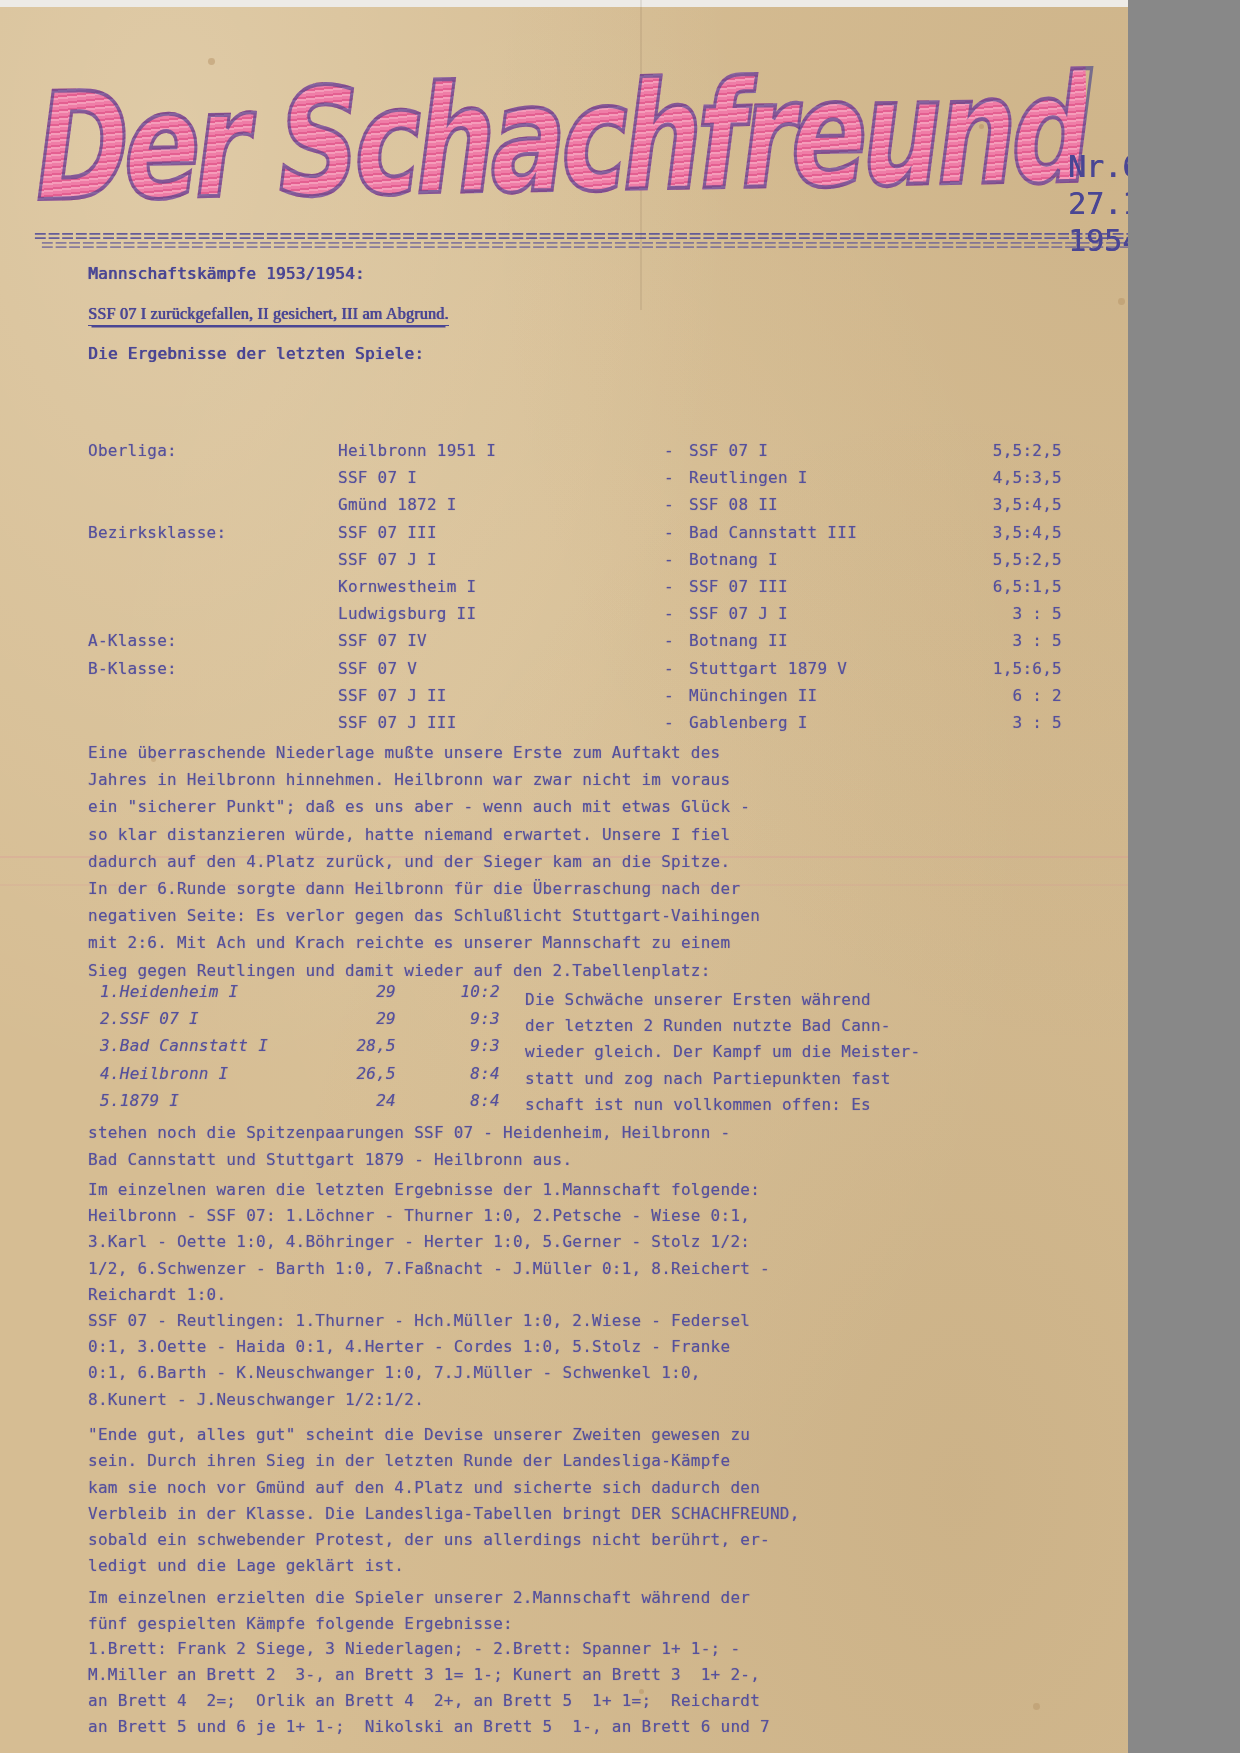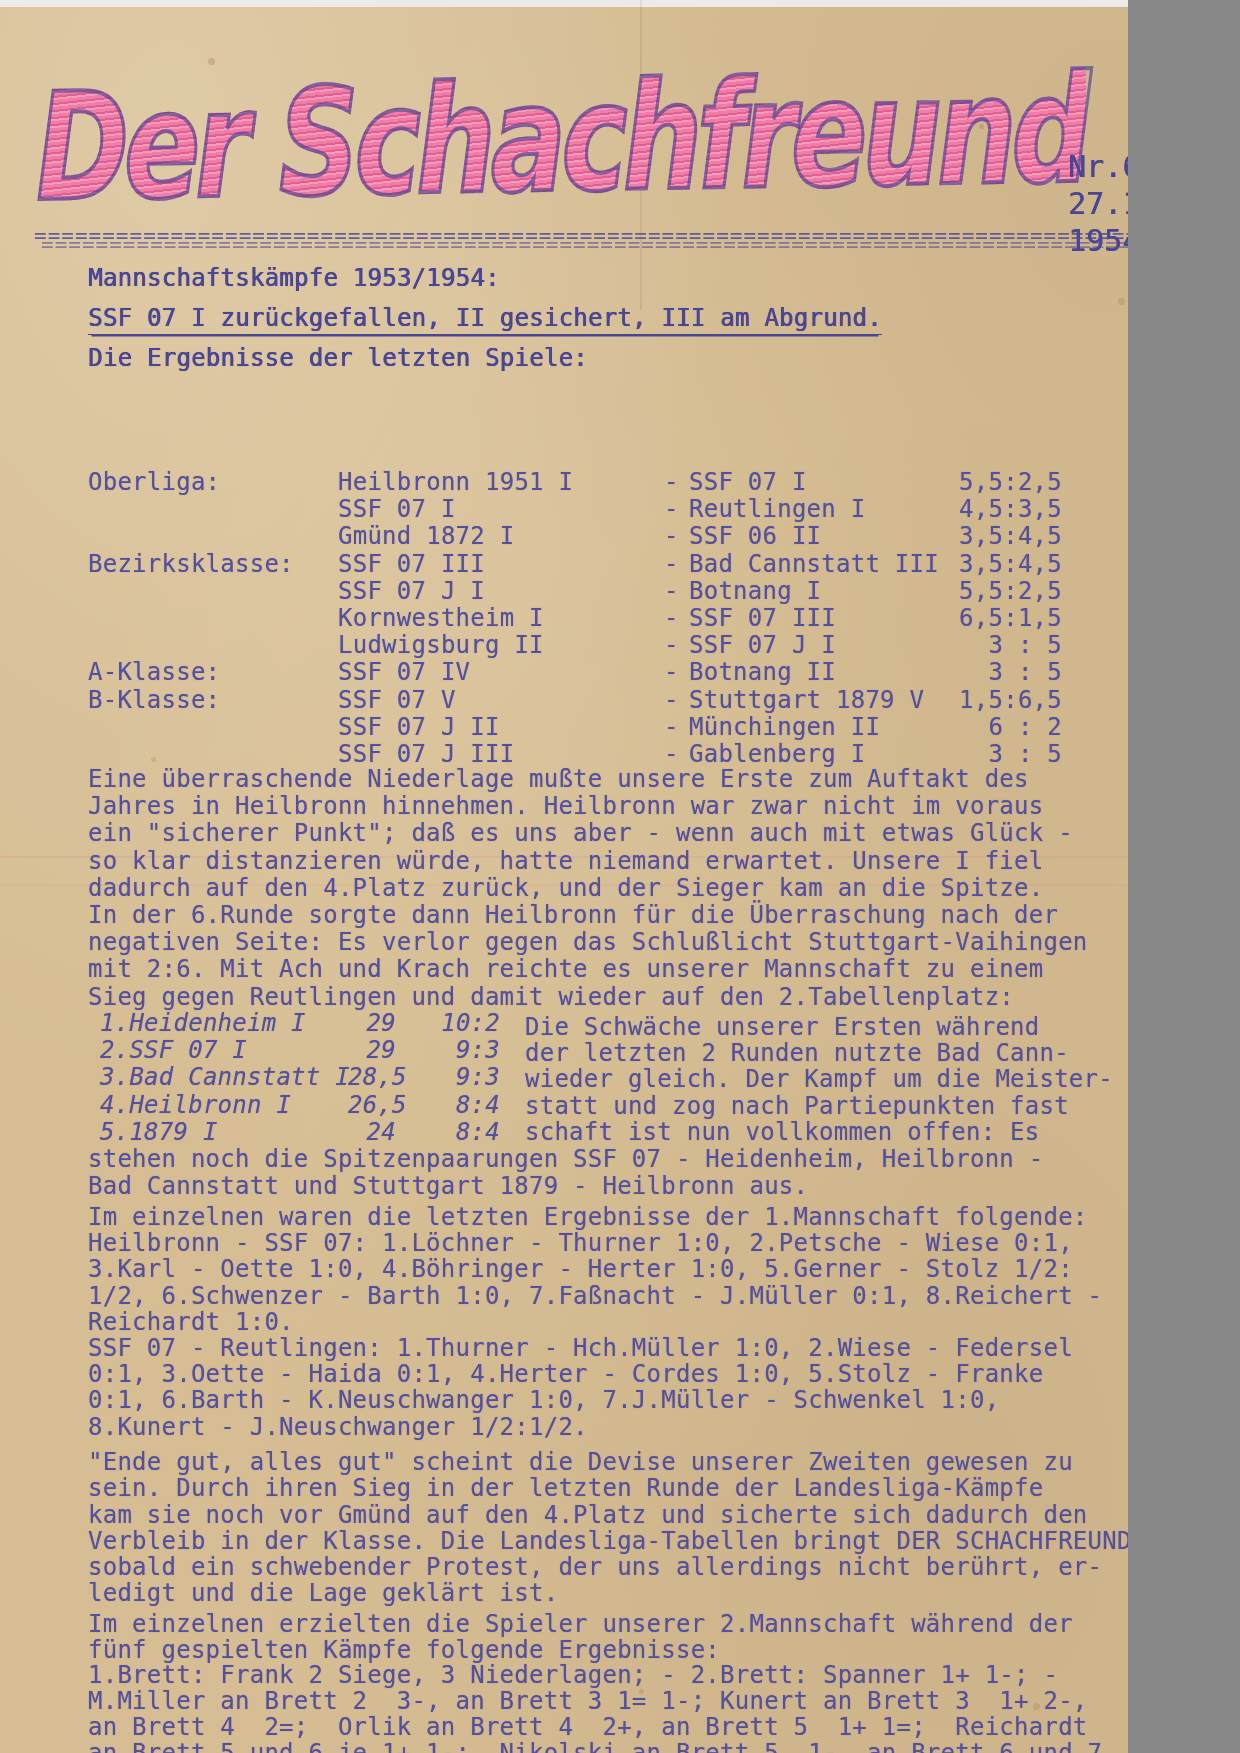--- a/index.html
+++ b/index.html
@@ -37,25 +37,25 @@
     background:repeating-linear-gradient(176deg,#ef7da7 0 3px,#e45f91 3px 5px,#f59cba 5px 7px);
     -webkit-background-clip:text; background-clip:text; color:transparent;
     -webkit-text-stroke:4px var(--outline);
   }
   .issue{position:absolute; left:1068px; top:148px; font-size:30px; line-height:37px; color:var(--ink-dark); text-shadow:.5px 0 0 currentColor;}
   .sep{position:absolute; width:1178px; overflow:hidden; white-space:pre; left:34px;
     font-size:21px; letter-spacing:1px; line-height:10px; color:#504a98;}
   .sep1{top:231px; opacity:.85;}
   .sep2{top:240px; left:41px; opacity:.6;}
   
-  .t{position:absolute; left:88px; font-size:24px; letter-spacing:.25px; white-space:pre;
+  .t{position:absolute; left:88px; font-size:16px; letter-spacing:.25px; white-space:pre;
      text-shadow:0 0 1px rgba(85,80,156,.55);}
   .bold{color:var(--ink-dark); text-shadow:.7px 0 0 currentColor, 0 0 1px rgba(74,70,148,.5);}
   .ul{display:inline-block; padding-bottom:2px; border-bottom:1.5px solid currentColor;
-      box-shadow:0 5px 0 -3.5px currentColor;}
+      box-shadow:0 5px 0 -3.5px currentColor;font-family:Liberation Serif, serif;}
   .block div{white-space:pre;}
   #para1 div{line-height:27.2px;}
   #side{left:525px;} #side div{line-height:26.2px;}
   #cont div{line-height:27px;}
   #details1 div{line-height:26.2px;}
   #report2 div{line-height:26.3px;}
   #details2 div{line-height:25.7px;}
   
   #results .row{display:grid; grid-template-columns:250px 326px 25px 253px 120px; height:27.2px;}
   #results .row > div{white-space:pre; overflow:visible;}
@@ -103,21 +103,21 @@
     </div><div class="row">
       <div class="league"></div>
       <div class="home">SSF 07 I</div>
       <div class="dash">-</div>
       <div class="away">Reutlingen I</div>
       <div class="score">4,5:3,5</div>
     </div><div class="row">
       <div class="league"></div>
       <div class="home">Gmünd 1872 I</div>
       <div class="dash">-</div>
-      <div class="away">SSF 06 II</div>
+      <div class="away">SSF 08 II</div>
       <div class="score">3,5:4,5</div>
     </div><div class="row">
       <div class="league">Bezirksklasse:</div>
       <div class="home">SSF 07 III</div>
       <div class="dash">-</div>
       <div class="away">Bad Cannstatt III</div>
       <div class="score">3,5:4,5</div>
     </div><div class="row">
       <div class="league"></div>
       <div class="home">SSF 07 J I</div>

